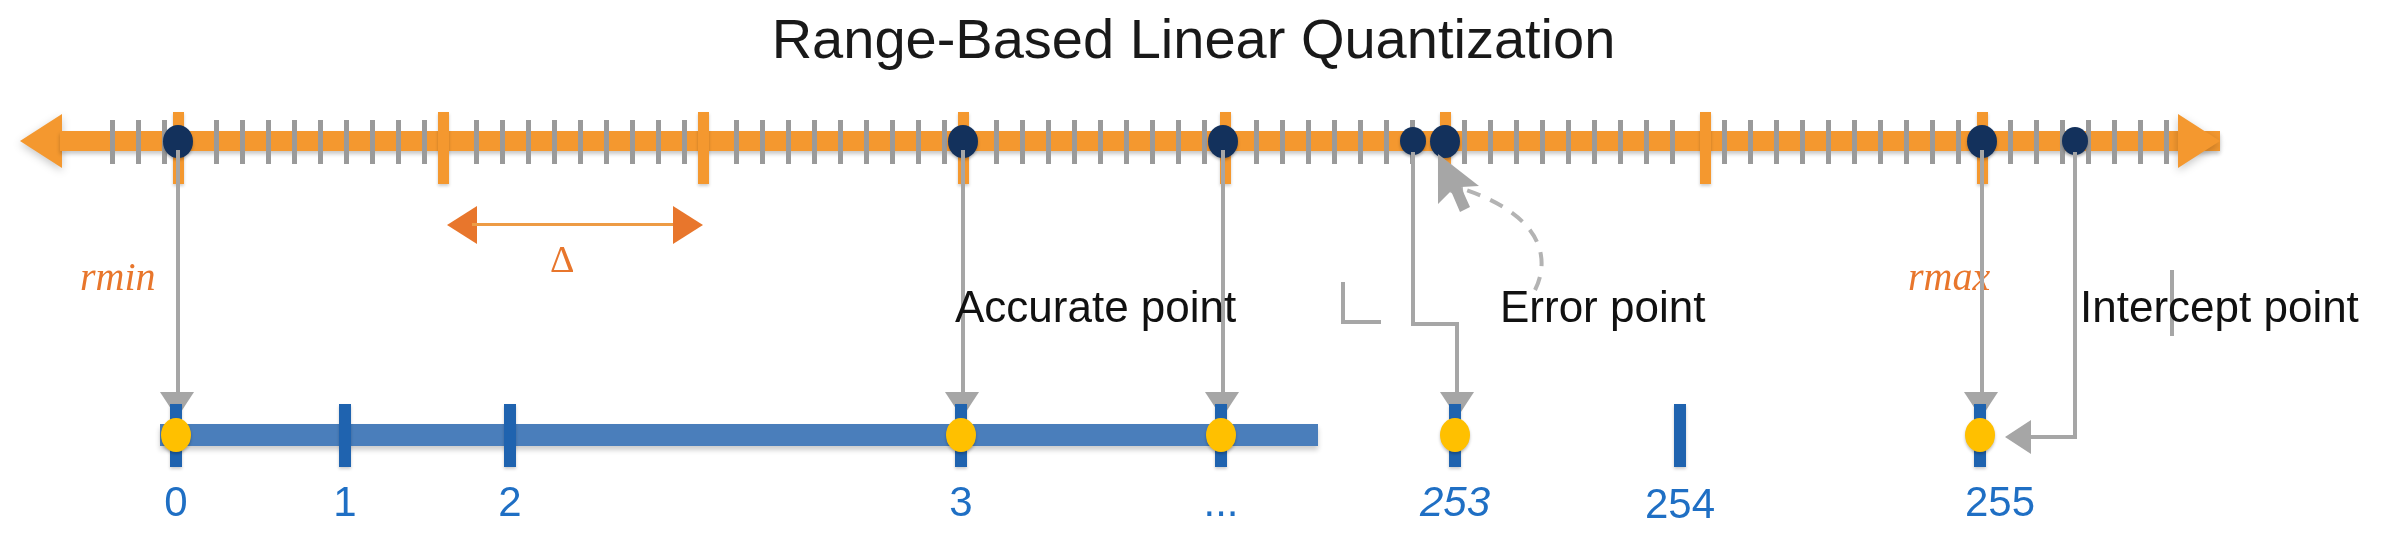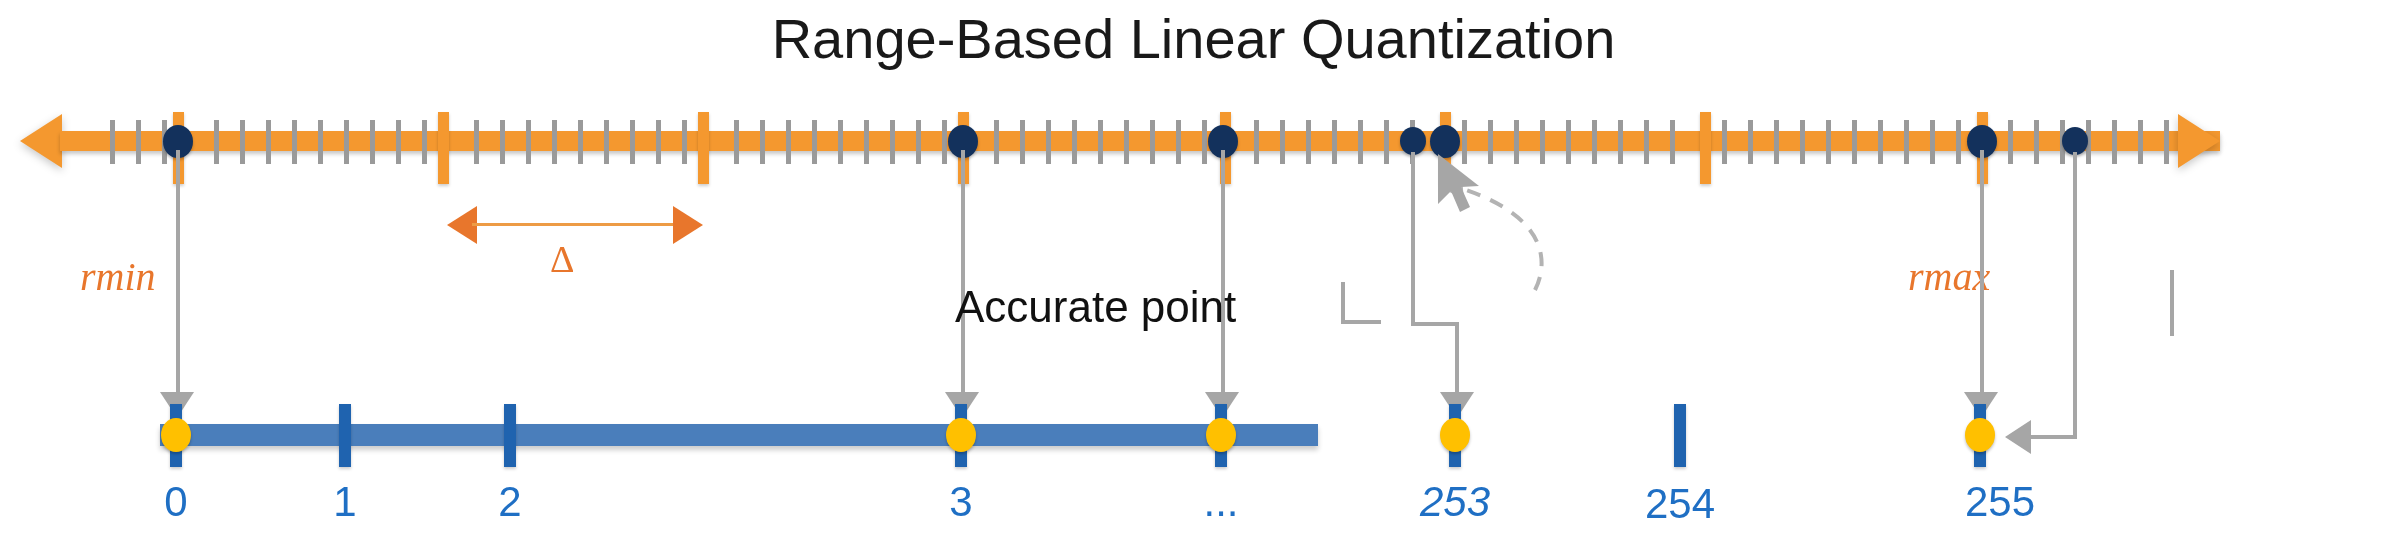--- a/index.html
+++ b/index.html
@@ -227,20 +227,22 @@
   <svg class="dashed-curve" style="left:1400px;top:160px;" width="260" height="150" viewBox="0 0 260 150">
     <path d="M135 130 C 150 100, 145 55, 60 28" fill="none" stroke="#B3B3B3" stroke-width="4" stroke-dasharray="14 11"></path>
     <path d="M62 18 L46 30 L64 40 Z" fill="#B3B3B3"></path>
   </svg>
 
   <svg class="cursor-arrow" style="left:1432px;top:150px;" width="60" height="72" viewBox="0 0 60 72">
     <path d="M6 4 L6 54 L19 41 L28 62 L38 57 L29 37 L47 36 Z" fill="#A6A6A6"></path>
   </svg>
 
   <div class="callout" style="left:955px;top:282px;">Accurate point</div>
+  <div class="callout" style="left:1500px;top:282px;">Error point</div>
+  <div class="callout" style="left:2080px;top:282px;">Intercept point</div>
 
   <div>
     <div class="blue-bar" style="left:160px;top:424px;width:1158px;"></div>
     <div id="blue-ticks">
         <div class="blue-tick" style="left: 170px; top: 404px; height: 63px;"></div>
         <div class="blue-tick" style="left: 339px; top: 404px; height: 63px;"></div>
         <div class="blue-tick" style="left: 504px; top: 404px; height: 63px;"></div>
         <div class="blue-tick" style="left: 955px; top: 404px; height: 63px;"></div>
         <div class="blue-tick" style="left: 1215px; top: 404px; height: 63px;"></div>
         <div class="blue-tick" style="left: 1449px; top: 404px; height: 63px;"></div>

